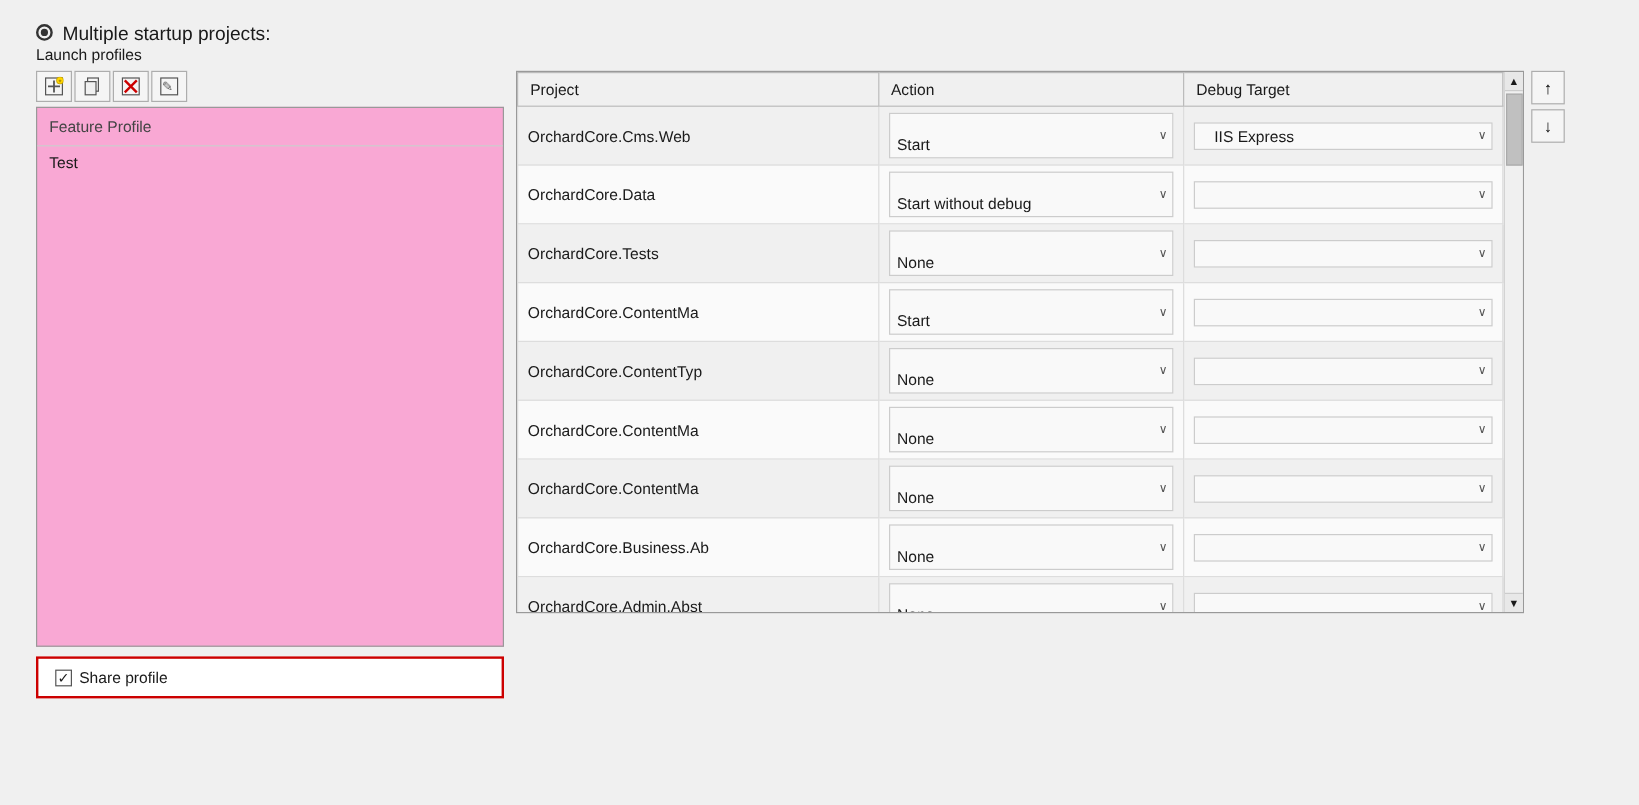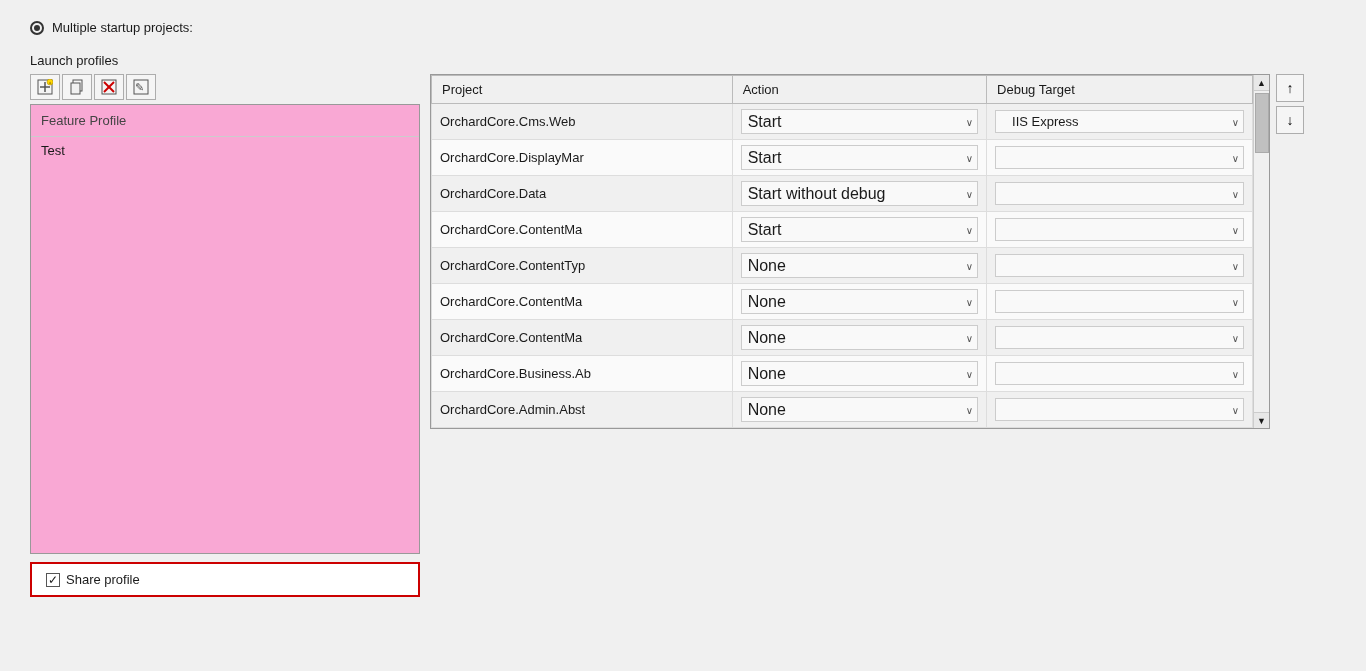--- a/index.html
+++ b/index.html
@@ -9,24 +9,24 @@
       background: #f0f0f0;
       color: #1a1a1a;
       width: 1366px;
       height: 671px;
       overflow: hidden;
       padding: 20px 30px;
     }
 
     .top-label {
       display: flex;
-      align-items: flex-end;
+      align-items: flex-start;
       gap: 8px;
-      margin-bottom: 18px;
-      font-size: 13px;
+      margin-bottom: 0;
+      font-size: 16px;
     }
 
     .radio-dot {
       width: 14px;
       height: 14px;
       border-radius: 50%;
       border: 2px solid #333;
       display: inline-flex;
       align-items: center;
       justify-content: center;
@@ -160,22 +160,22 @@
       font-size: 13px;
     }
 
     .projects-table tr:nth-child(even) td {
       background: #fafafa;
     }
 
     .action-select {
       border: 1px solid #ccc;
       background: #f9f9f9;
-      padding: 3px 20px 3px 6px;
-      font-size: 16px;
+      padding: 18px 20px 3px 6px;
+      font-size: 13px;
       width: 100%;
       appearance: none;
       -webkit-appearance: none;
       cursor: pointer;
       color: #1a1a1a;
       position: relative;
     }
 
     .select-wrapper {
       position: relative;
@@ -356,27 +356,27 @@
                 <th>Debug Target</th>
               </tr>
             </thead>
             <tbody id="table-body">
             <tr>
                   <td class="project-col">OrchardCore.Cms.Web</td>
                   <td class="action-col"><div class="select-wrapper"><select class="action-select"><option value="None">None</option><option value="Start" selected="">Start</option><option value="Start without debug">Start without debug</option></select></div></td>
                   <td class="debug-col"><div class="select-wrapper"><select class="debug-select"><option value=""></option><option value="IIS Express" selected="">IIS Express</option></select></div></td>
                 </tr>
                 <tr>
-                  <td class="project-col">OrchardCore.DisplayMar</td>
-                  <td class="action-col"><div class="select-wrapper"><select class="action-select"><option value="None">None</option><option value="Start" selected="">Start</option><option value="Start without debug">Start without debug</option></select></div></td>
-                  <td class="debug-col"><div class="select-wrapper"><select class="debug-select"><option value=""></option><option value="IIS Express">IIS Express</option></select></div></td>
-                </tr>
-                <tr>
                   <td class="project-col">OrchardCore.Data</td>
                   <td class="action-col"><div class="select-wrapper"><select class="action-select"><option value="None">None</option><option value="Start">Start</option><option value="Start without debug" selected="">Start without debug</option></select></div></td>
+                  <td class="debug-col"><div class="select-wrapper"><select class="debug-select"><option value=""></option><option value="IIS Express">IIS Express</option></select></div></td>
+                </tr>
+                <tr>
+                  <td class="project-col">OrchardCore.Tests</td>
+                  <td class="action-col"><div class="select-wrapper"><select class="action-select"><option value="None">None</option><option value="Start">Start</option><option value="Start without debug">Start without debug</option></select></div></td>
                   <td class="debug-col"><div class="select-wrapper"><select class="debug-select"><option value=""></option><option value="IIS Express">IIS Express</option></select></div></td>
                 </tr>
                 <tr>
                   <td class="project-col">OrchardCore.ContentMa</td>
                   <td class="action-col"><div class="select-wrapper"><select class="action-select"><option value="None">None</option><option value="Start" selected="">Start</option><option value="Start without debug">Start without debug</option></select></div></td>
                   <td class="debug-col"><div class="select-wrapper"><select class="debug-select"><option value=""></option><option value="IIS Express">IIS Express</option></select></div></td>
                 </tr>
                 <tr>
                   <td class="project-col">OrchardCore.ContentTyp</td>
                   <td class="action-col"><div class="select-wrapper"><select class="action-select"><option value="None">None</option><option value="Start">Start</option><option value="Start without debug">Start without debug</option></select></div></td>

